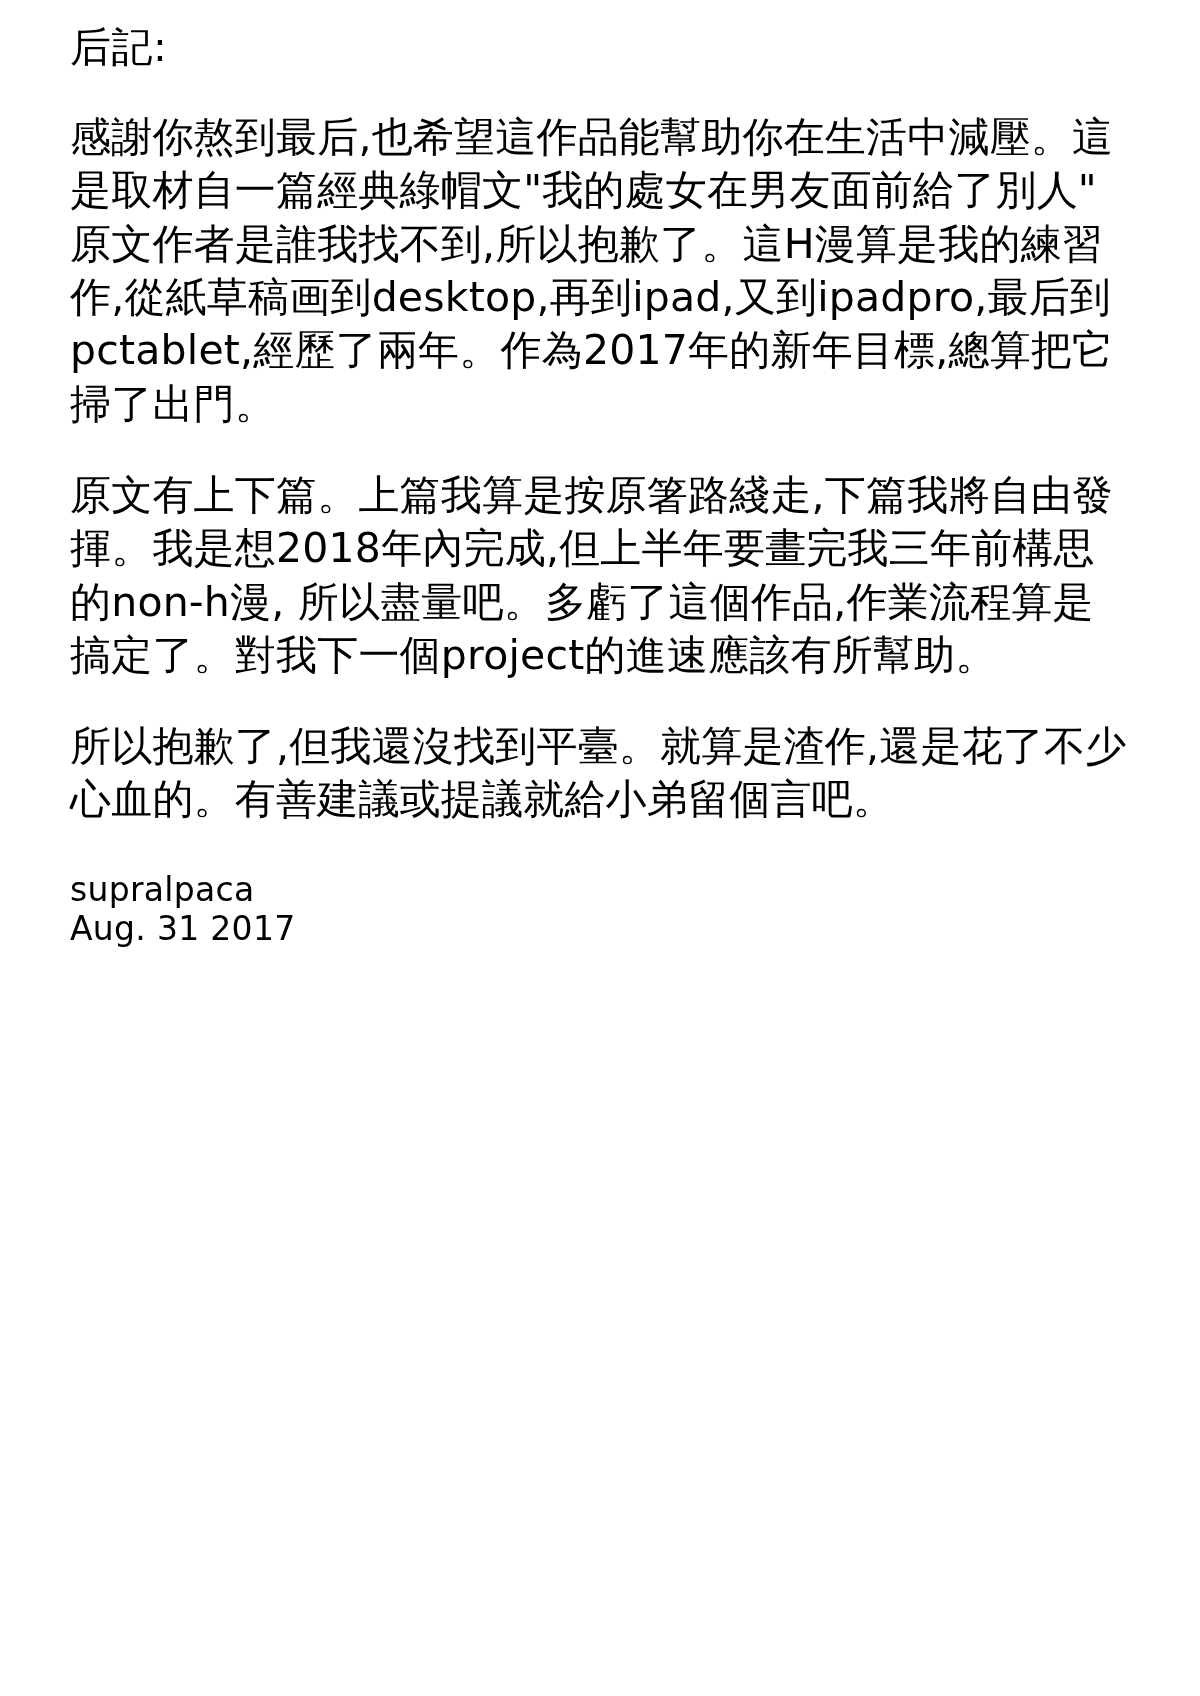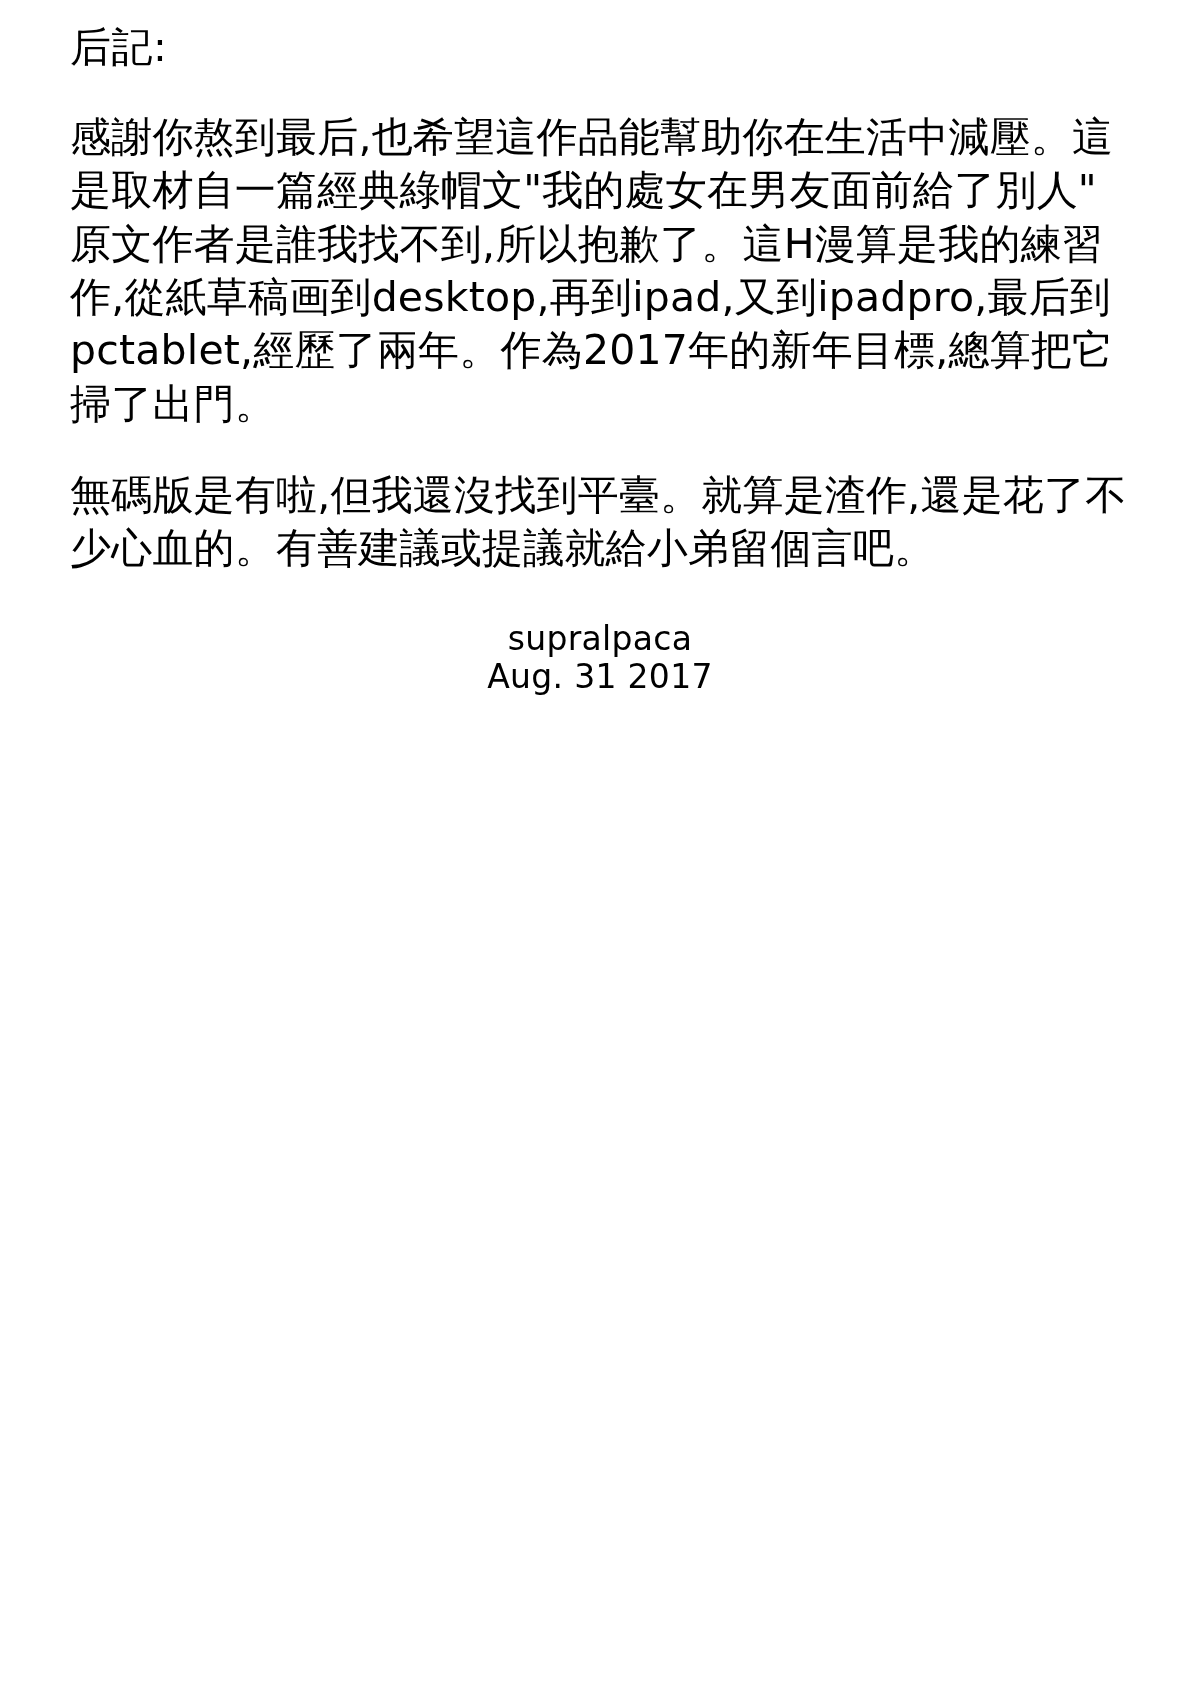--- a/index.html
+++ b/index.html
@@ -36,37 +36,37 @@
     letter-spacing: 0.2px;
     margin: 0 0 38px 0;
     white-space: pre-wrap;
     word-break: break-all;
   }
   .para:last-of-type {
     margin-bottom: 0;
   }
   .signature-block {
     margin-top: 44px;
-    text-align: center;
   }
   .sig-name, .sig-date {
     font-size: 33px;
     line-height: 1.18;
     letter-spacing: 0.3px;
     white-space: pre-wrap;
   }
 </style>
 </head>
 <body>
 
 <div class="page">
 
   <div class="afterword-title">后記:</div>
 
   <div class="para">感謝你熬到最后,也希望這作品能幫助你在生活中減壓。這是取材自一篇經典綠帽文"我的處女在男友面前給了別人" 原文作者是誰我找不到,所以抱歉了。這H漫算是我的練習作,從紙草稿画到desktop,再到ipad,又到ipadpro,最后到pctablet,經歷了兩年。作為2017年的新年目標,總算把它掃了出門。</div>
-  <div class="para">無碼版是有啦,但我還沒找到平臺。就算是渣作,還是花了不少心血的。有善建議或提議就給小弟留個言吧。</div>
+  <div class="para">原文有上下篇。上篇我算是按原箸路綫走,下篇我將自由發揮。我是想2018年內完成,但上半年要畫完我三年前構思的non-h漫, 所以盡量吧。多虧了這個作品,作業流程算是搞定了。對我下一個project的進速應該有所幫助。</div>
+  <div class="para">所以抱歉了,但我還沒找到平臺。就算是渣作,還是花了不少心血的。有善建議或提議就給小弟留個言吧。</div>
 
   <div class="signature-block">
     <div class="sig-name">supralpaca</div>
     <div class="sig-date">Aug. 31 2017</div>
   </div>
 
 </div>
 
 </body></html>

